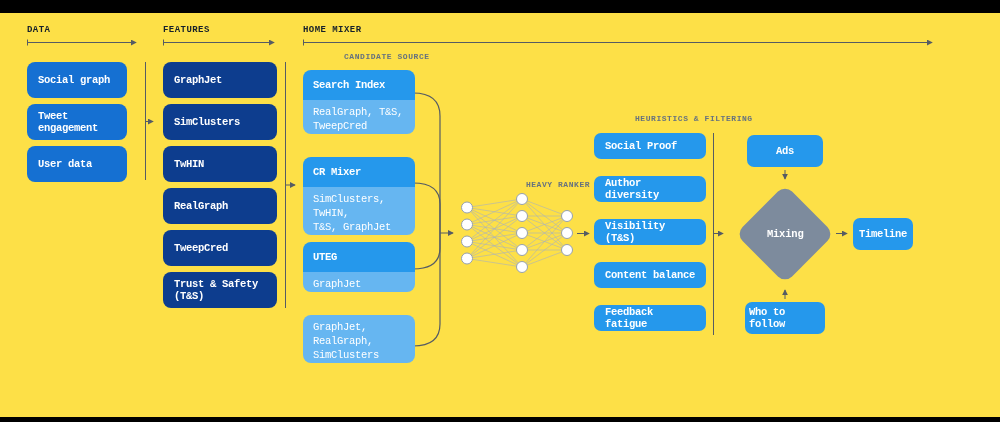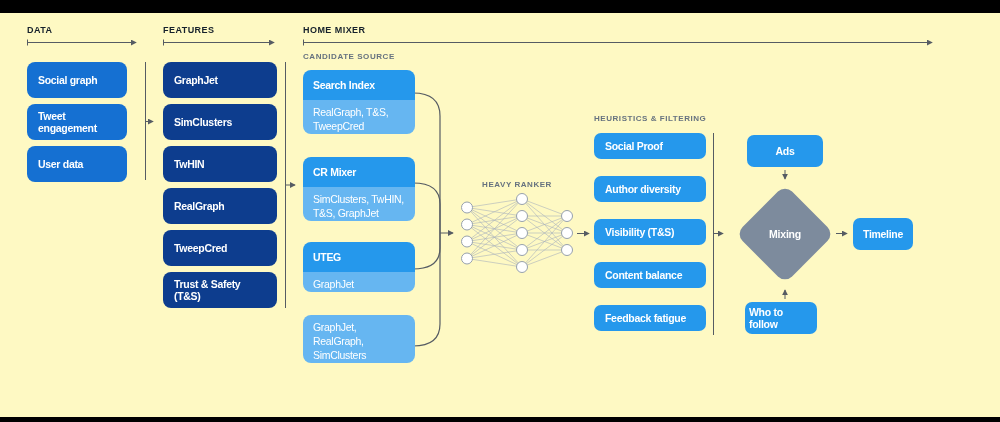--- a/index.html
+++ b/index.html
@@ -1,23 +1,23 @@
 <!DOCTYPE html>
 <html style="--data-box: #1570d2; --features-box: #0d3d8e; --source-header: #2598ec; --source-sub: #66b6f1; --bright-box: #2598ec; --diamond: #7d8b9d; --connector: #565c63; --frame-bar: #000000;"><head>
 <meta charset="utf-8">
 <style>
   html,body{margin:0;padding:0;background:#fff;}
-  .stage{position:relative;width:1000px;height:422px;background:#fef9c3;overflow:hidden;
-         font-family:Liberation Sans, sans-serif;}
+  .stage{position:relative;width:1000px;height:422px;background:#fde047;overflow:hidden;
+         font-family:Liberation Mono, monospace;}
   .bar{position:absolute;left:0;width:1000px;background:#000;z-index:4;}
   .bar.top{top:0;height:13px;}
   .bar.bottom{top:417px;height:5px;}
   svg.wires{position:absolute;left:0;top:0;z-index:1;}
   .col-head{position:absolute;font-size:9px;font-weight:700;letter-spacing:.45px;color:#15202b;z-index:2;}
-  .sec-label{position:absolute;font-size:8px;font-weight:700;letter-spacing:.55px;color:#66727f;z-index:2;}
+  .sec-label{position:absolute;font-size:8px;font-weight:700;letter-spacing:.55px;color:#66727f;z-index:2;margin-left:41px;}
   .pill{position:absolute;display:flex;align-items:center;box-sizing:border-box;border-radius:8px;
         color:#fff;font-size:10.5px;font-weight:700;letter-spacing:-.3px;padding:0 11px;z-index:2;}
   .pill.data{background:var(--data-box,#1570d2);left:27px;width:100px;height:36px;}
   .pill.feat{background:var(--features-box,#0d3d8e);left:163px;width:114px;height:36px;}
   .pill.heur{background:var(--bright-box,#2598ec);left:594px;width:112px;height:26px;border-radius:7px;}
   .pill.bright{background:var(--bright-box,#2598ec);border-radius:7px;}
   .pill.center{justify-content:center;padding:12px 4px;}
   .group{position:absolute;left:303px;width:112px;border-radius:8px;overflow:hidden;z-index:2;color:#fff;}
   .group-head{background:var(--source-header,#2598ec);height:30px;display:flex;align-items:center;
               padding:0 10px;font-size:10.5px;font-weight:700;letter-spacing:-.3px;}
@@ -180,16 +180,16 @@
   <div class="pill heur" style="top:133px">Social Proof</div>
   <div class="pill heur" style="top:176px">Author diversity</div>
   <div class="pill heur" style="top:219px">Visibility (T&amp;S)</div>
   <div class="pill heur" style="top:262px">Content balance</div>
   <div class="pill heur" style="top:305px">Feedback fatigue</div>
 
   <div class="pill bright center" style="left:747px;top:135px;width:76px;height:32px">Ads</div>
   <div class="diamond">
     <span>Mixing</span>
   </div>
-  <div class="pill bright center" style="left:745px;top:302px;width:72px;height:32px">Who to follow</div>
+  <div class="pill bright center" style="left:745px;top:302px;width:80px;height:32px">Who to follow</div>
   <div class="pill bright center" style="left:853px;top:218px;width:60px;height:32px">Timeline</div>
 
 </div>
 
 </body></html>

